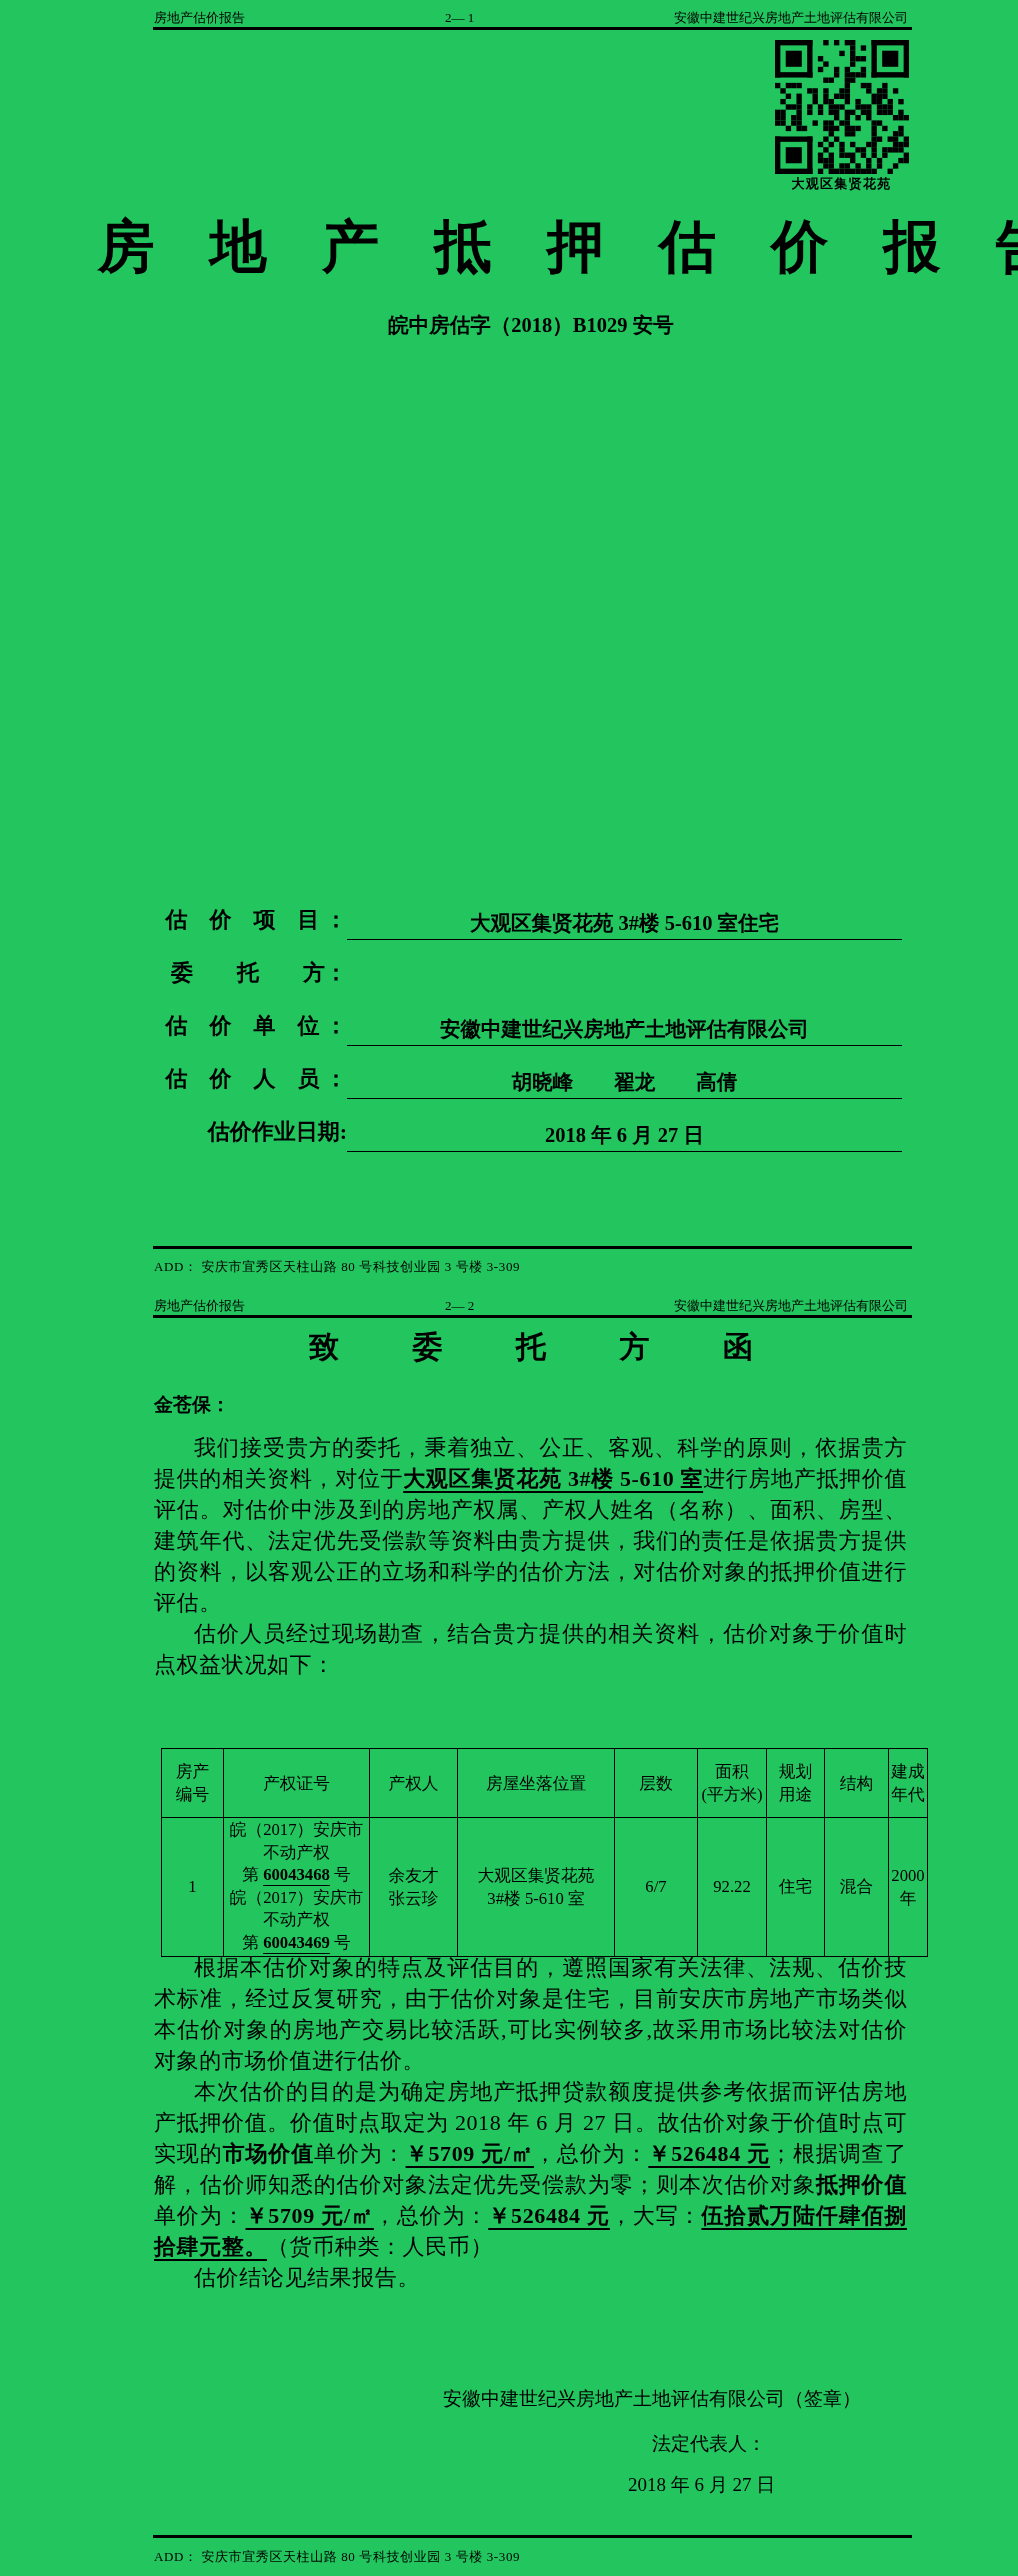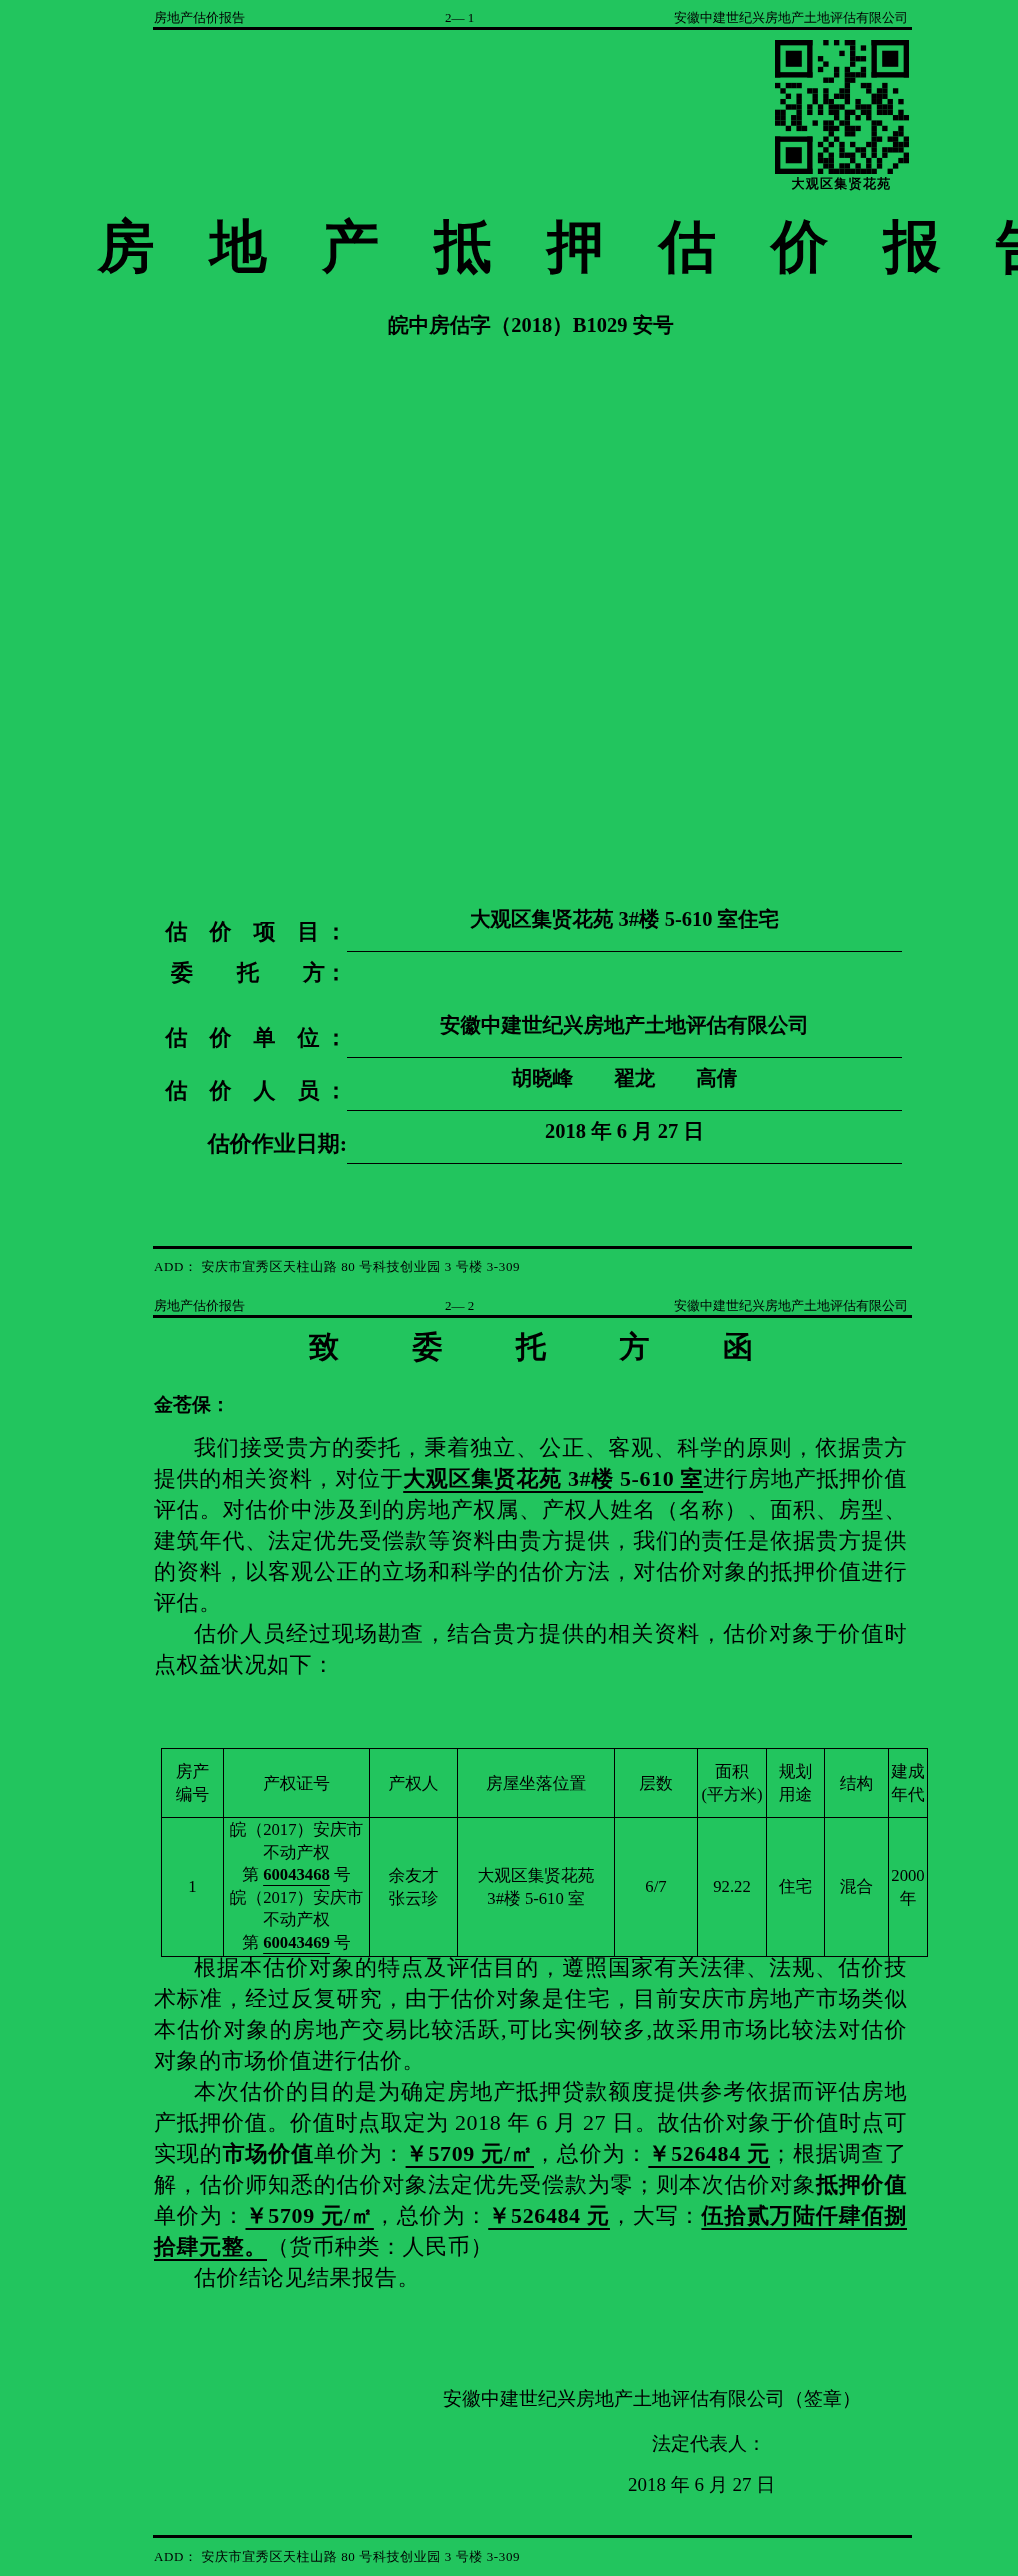--- a/index.html
+++ b/index.html
@@ -82,21 +82,21 @@
     flex:none;
     text-align:right;
   }
   .fvalue{
     width:555px;
     flex:none;
     border-bottom:1.9px solid #000;
     text-align:center;
     font-size:20.5px;
     font-weight:bold;
-    padding-bottom:18px;
+    padding-bottom:2px;
   }
   .footer-line{
     position:absolute;
     left:154px;
     font-size:13px;
     letter-spacing:0.6px;
     white-space:nowrap;
   }
   .letter-title{
     position:absolute;

